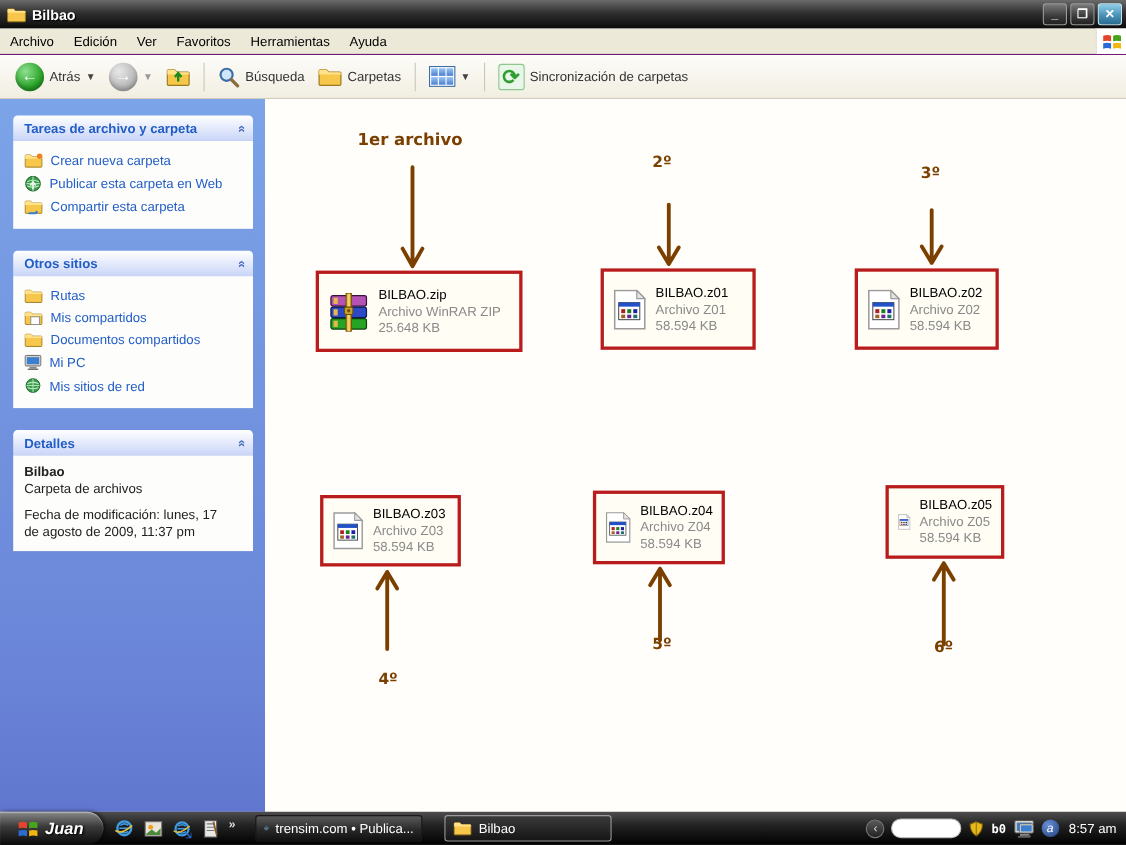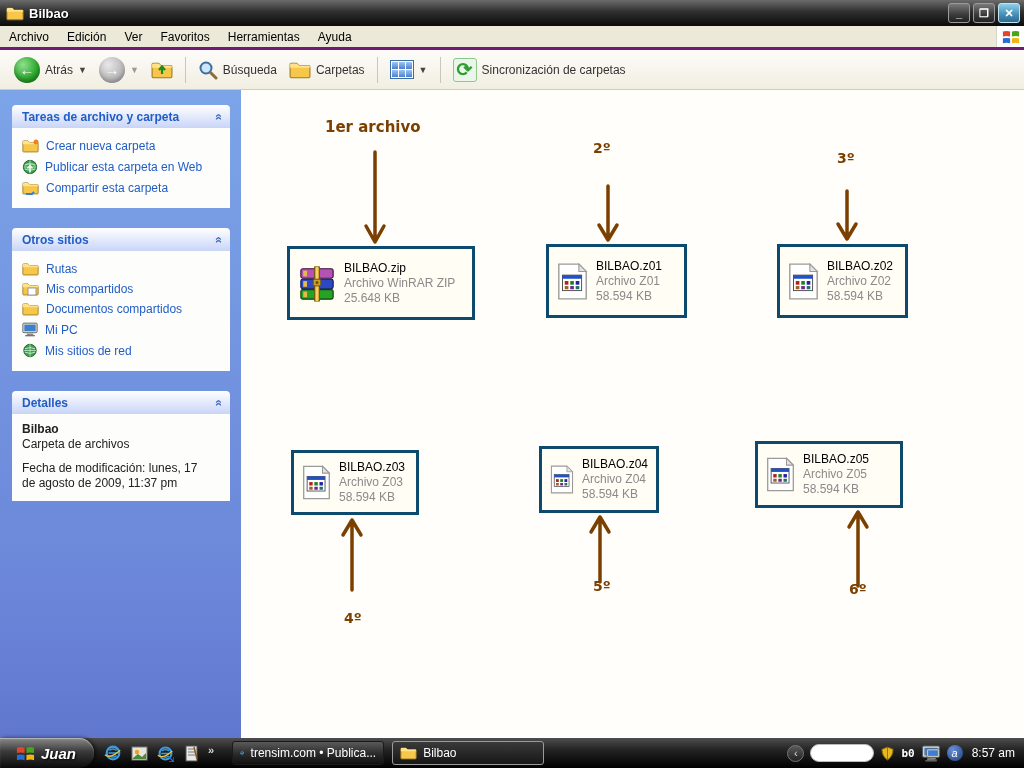--- a/index.html
+++ b/index.html
@@ -11,21 +11,21 @@
 
   .titlebar { height:26px; flex:0 0 26px; display:flex; align-items:center; padding:0 4px 0 6px;
     background:linear-gradient(#6b6b6b 0%, #2f2f2f 45%, #0b0b0b 100%); }
   .titlebar .ticon { width:18px; height:15px; margin-right:5px; }
   .titlebar .ttext { color:#fff; font-weight:bold; font-size:13px; text-shadow:1px 1px 1px #000; flex:1; }
   .winbtn { width:22px; height:20px; margin-left:3px; border:1px solid #9a9a9a; border-radius:3px;
     color:#fff; font-size:11px; line-height:18px; text-align:center; font-weight:bold;
     background:linear-gradient(#7a7a7a, #3a3a3a 60%, #222); cursor:pointer; }
   .winbtn.close { background:linear-gradient(#8fd0ea, #4a92b8 55%, #2c6b90); border-color:#bfe4f2; }
 
-  .menubar { height:24px; flex:0 0 24px; background:#ece9d8; border-bottom:3px solid #701a75;
+  .menubar { height:24px; flex:0 0 24px; background:#ece9d8; border-bottom:1px solid #701a75;
     display:flex; align-items:center; font-size:12px; color:#000; }
   .menubar .mitem { padding:3px 9px; cursor:pointer; }
   .menubar .spacer { flex:1; }
   .menubar .brand { width:28px; height:100%; display:flex; align-items:center; justify-content:center;
     border-left:1px solid #d8d4c8; background:#fff; }
 
   .toolbar { height:40px; flex:0 0 40px; background:linear-gradient(#fdfcf9,#f1eee1);
     border-bottom:1px solid #d0ccc0; display:flex; align-items:center; padding:0 8px; font-size:12px; color:#333; }
   .tbtn { display:flex; align-items:center; gap:5px; padding:4px 6px; border-radius:3px; cursor:pointer; }
   .circle { width:26px; height:26px; border-radius:50%; display:flex; align-items:center; justify-content:center;
@@ -49,40 +49,40 @@
   .chev { color:#4a6fc0; font-weight:bold; font-size:12px; transform:rotate(-90deg); display:inline-block; }
   .pbody { background:#fdfdfb; padding:8px 6px 10px 10px; font-size:12px; }
   .prow { display:flex; align-items:center; gap:7px; padding:3px 0; color:#215dc6; cursor:pointer; }
   .prow svg { flex:0 0 auto; }
   .details-body { color:#222; line-height:15px; }
   .details-body .dname { font-weight:bold; }
   .details-body .dmod { margin-top:9px; width:190px; }
 
   .content { flex:1; position:relative; background:#fffefb; }
 
-  .filebox { position:absolute; border:3px solid #0c4a6e; background:#fffdf4;
+  .filebox { position:absolute; border:3px solid #b91c1c; background:#fffdf4;
     display:flex; align-items:center; padding:6px 8px; gap:8px; }
   .fileinfo { font-size:12px; line-height:15px; cursor:pointer; }
   .fname { color:#000; }
   .ftype, .fsize { color:#8a8a8a; }
 
   .ann { position:absolute; color:#7b3f00; font-family:"DejaVu Sans", sans-serif; font-weight:bold; }
   #arrows { position:absolute; inset:0; pointer-events:none; }
 
   
   #taskbar { position:absolute; left:0; right:0; bottom:0; height:30px;
     background:linear-gradient(#4e4e4e, #232323 40%, #000); display:flex; align-items:center; color:#fff; }
   .startbtn { height:30px; padding:0 18px 0 16px; display:flex; align-items:center; gap:6px;
     background:linear-gradient(#8a8a8a, #3a3a3a 45%, #0a0a0a); border-radius:0 15px 15px 0;
     box-shadow:inset 0 1px 1px rgba(255,255,255,.4), 2px 0 4px rgba(0,0,0,.6); cursor:pointer; }
   .startbtn .slabel { font-style:italic; font-weight:bold; font-size:15px; text-shadow:1px 1px 2px #000; }
   .qlaunch { display:flex; align-items:center; gap:8px; padding:0 10px; }
   .qlaunch .qi { width:18px; height:18px; display:flex; align-items:center; justify-content:center; cursor:pointer; }
   .overflow { color:#ddd; font-size:11px; font-weight:bold; cursor:pointer; margin:0 2px 6px 0; }
-  .taskbtns { display:flex; gap:8px; margin-left:6px; }
+  .taskbtns { display:flex; gap:20px; margin-left:6px; }
   .taskbtn { width:152px; height:24px; display:flex; align-items:center; gap:6px; padding:0 7px;
     background:linear-gradient(#5a5a5a,#2a2a2a 55%,#111); border:1px solid #1a1a1a; border-radius:3px;
     font-size:12px; white-space:nowrap; overflow:hidden; cursor:pointer; }
   .taskbtn.active { background:linear-gradient(#3a3a3a,#161616); border:1px solid #9a9a9a; }
   .tray { margin-left:auto; display:flex; align-items:center; gap:6px; padding-right:9px; }
   .traychev { width:17px; height:17px; border-radius:50%; background:linear-gradient(#5a5a5a,#222);
     border:1px solid #777; color:#ddd; font-size:11px; line-height:15px; text-align:center; cursor:pointer; }
   .langpill { width:64px; height:18px; background:#fff; border-radius:9px; border:1px solid #bbb; cursor:pointer; }
   .meter { font-family:"DejaVu Sans Mono", monospace; font-size:11px; font-weight:bold; color:#fff; cursor:pointer; }
   .acircle { width:16px; height:16px; border-radius:50%; background:radial-gradient(circle at 35% 30%, #6a8fd8, #1e3f7a);
@@ -367,21 +367,21 @@
         <svg width="29" height="35">
             <use href="#sym-genericfile"></use>
           </svg>
         <div class="fileinfo">
           <div class="fname">BILBAO.z04</div>
           <div class="ftype">Archivo Z04</div>
           <div class="fsize">58.594 KB</div>
         </div>
       </div>
 
-      <div class="filebox" style="left:514px;top:351px;width:148px;height:67px">
+      <div class="filebox" style="left:564px;top:351px;width:108px;height:67px">
         <svg width="29" height="35">
             <use href="#sym-genericfile"></use>
           </svg>
         <div class="fileinfo">
           <div class="fname">BILBAO.z05</div>
           <div class="ftype">Archivo Z05</div>
           <div class="fsize">58.594 KB</div>
         </div>
       </div>
 

